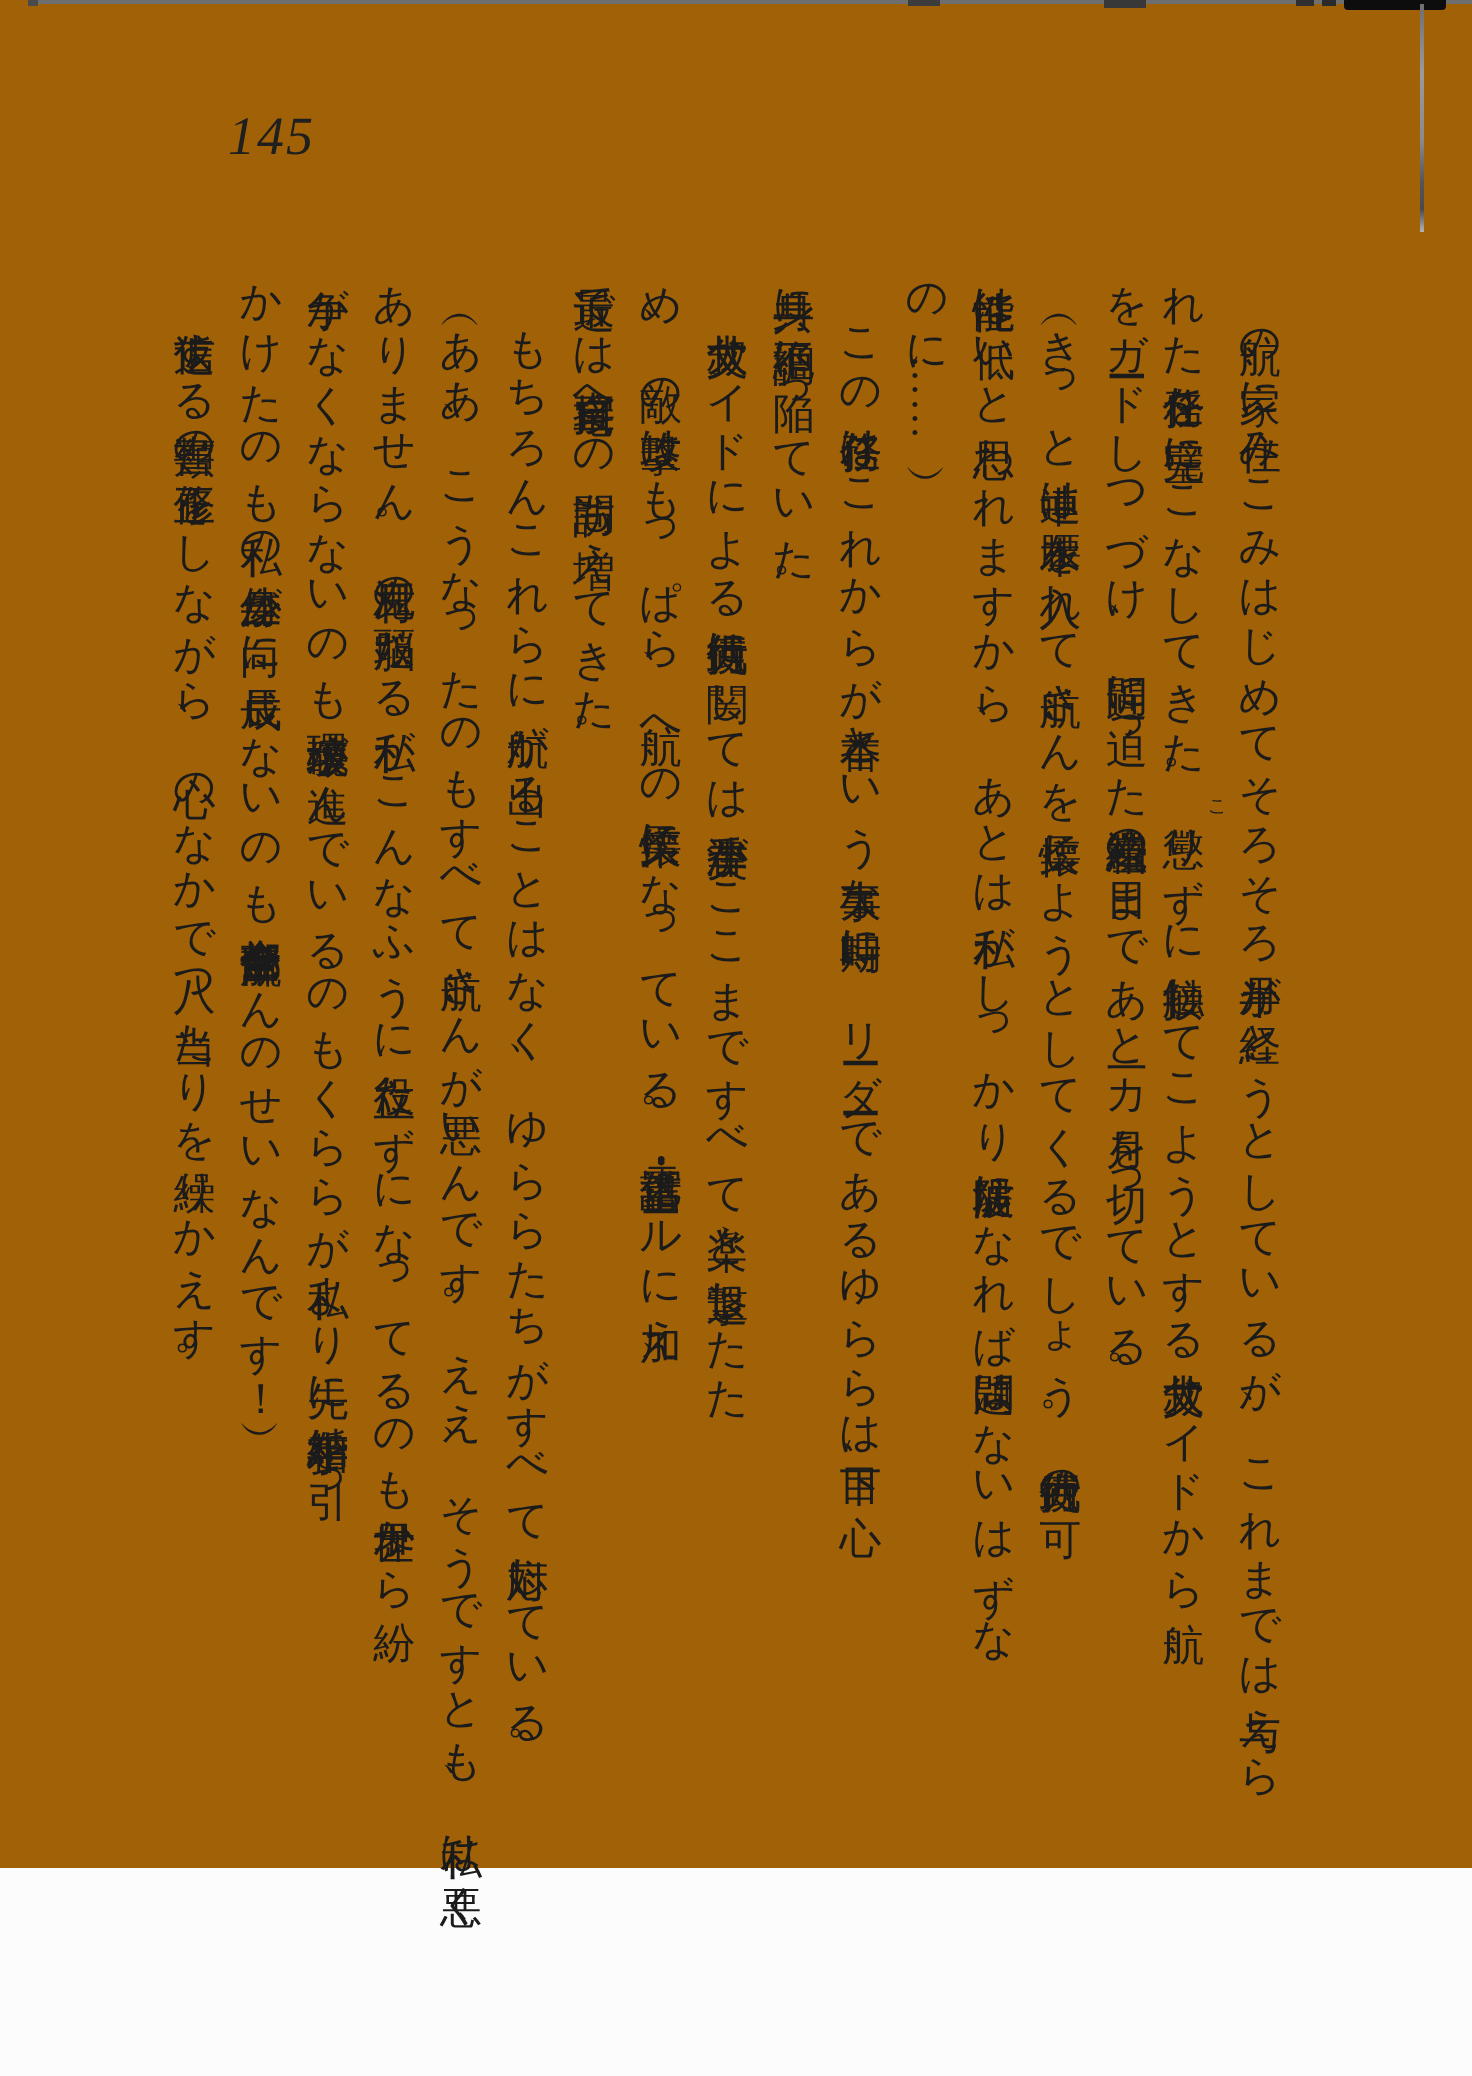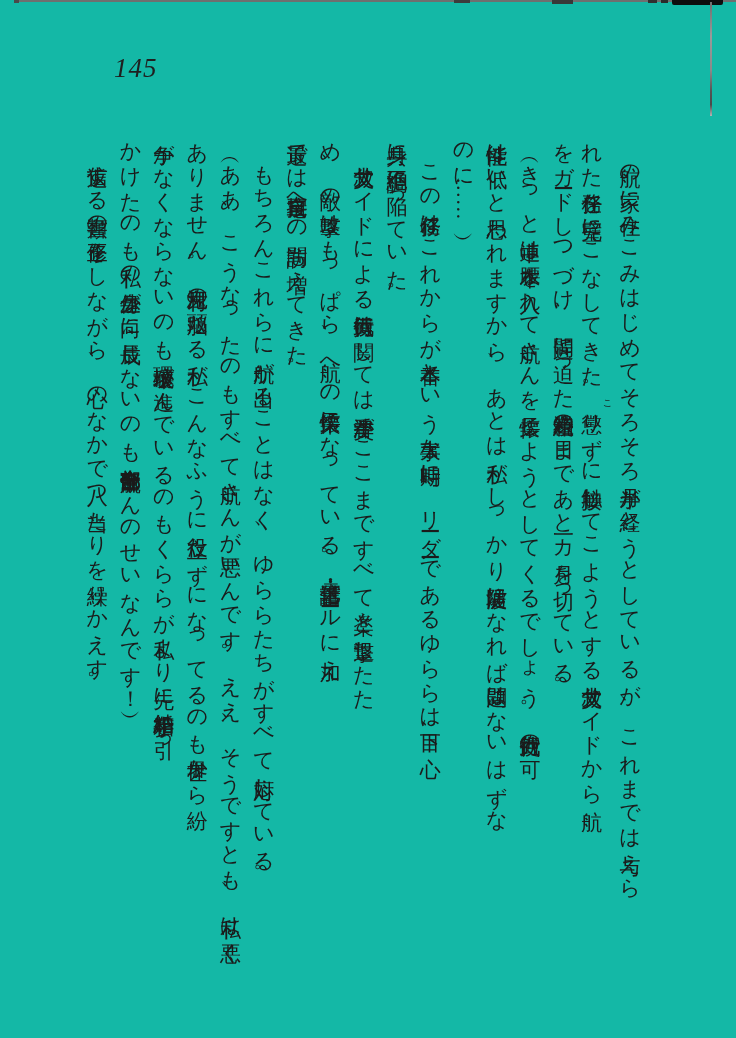--- a/index.html
+++ b/index.html
@@ -4,22 +4,22 @@
 <style>
   html, body { margin: 0; padding: 0; }
   body {
     width: 736px; height: 1038px;
     background: #fcfcfc;
     font-family: "Liberation Serif", serif;
     overflow: hidden;
   }
   .paper {
     position: relative;
-    width: 736px; height: 1038px;
-    background: #14b8a6;
+    width: 736px; height: 934px;
+    background: #a16207;
   }
 
   
   .scan-top-line {
     position: absolute; left: 14px; top: 0; right: 0; height: 2px;
     background: #6f6f6f;
   }
   .scan-tick-left   { position: absolute; left: 14px;  top: 0; width: 5px;  height: 3px; background: #4a4a4a; }
   .scan-dash-a      { position: absolute; left: 454px; top: 0; width: 16px; height: 3px; background: #3c3c3c; }
   .scan-dash-b      { position: absolute; left: 552px; top: 0; width: 21px; height: 4px; background: #383838; }

